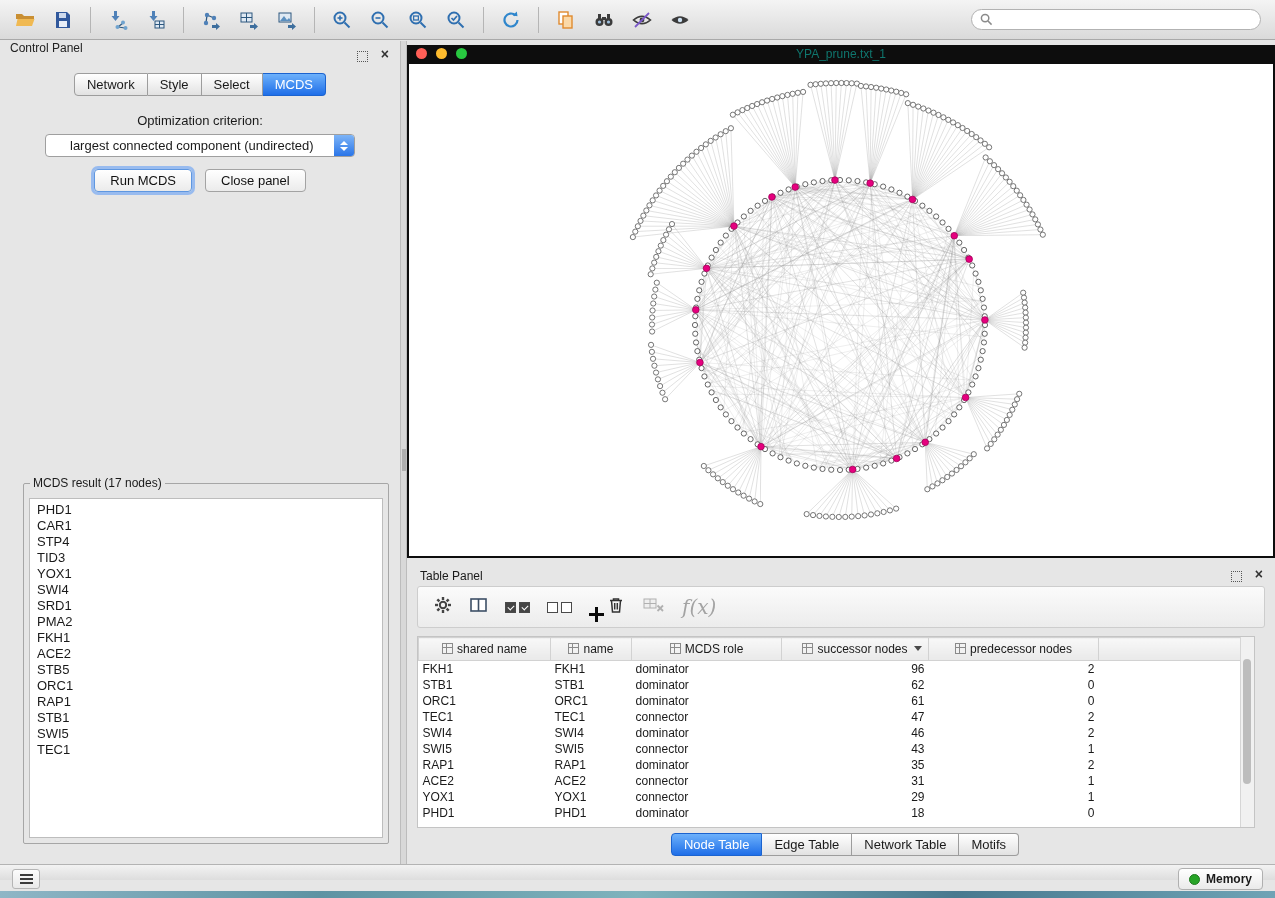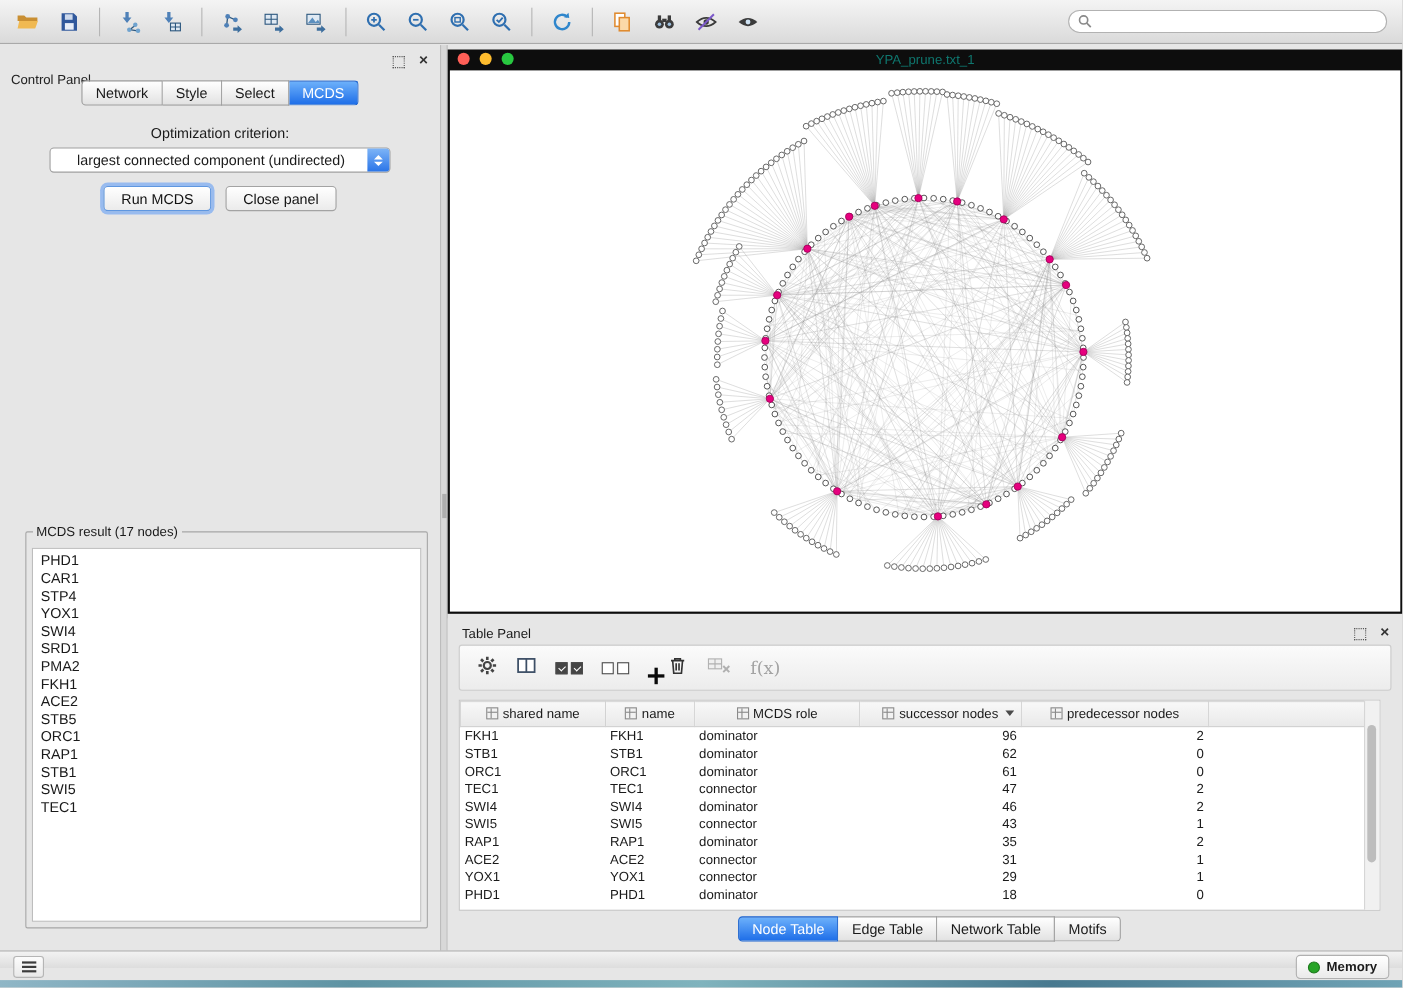--- a/index.html
+++ b/index.html
@@ -12,21 +12,21 @@
     display:flex;align-items:center;padding-left:6px;box-sizing:border-box;}
   .tb-btn{width:38px;height:32px;display:flex;align-items:center;justify-content:center;border-radius:4px;}
   .tb-sep{width:1px;height:26px;background:#b5b5b5;margin:0 8px;}
   .tb-search{position:absolute;right:14px;top:9px;width:290px;height:21px;background:#fff;
     border:1px solid #b2b2b2;border-radius:11px;display:flex;align-items:center;padding:0 8px;box-sizing:border-box;}
   .tb-search input{border:none;outline:none;flex:1;font-size:12px;font-family:"Liberation Sans",sans-serif;background:transparent;margin-left:5px;}
 
   
   .control-panel{position:absolute;left:0;top:41px;width:400px;height:823px;background:#e6e6e6;}
   .cp-header{position:absolute;left:0;top:0;width:100%;height:28px;}
-  .cp-title{position:absolute;left:10px;top:24px;font-size:12px;color:#222;}
+  .cp-title{position:absolute;left:10px;top:0;font-size:12px;color:#222;}
   .mini-float{position:absolute;right:32px;top:10px;width:9px;height:9px;border:1px dotted #555;}
   .mini-close{position:absolute;right:11px;top:5px;font-size:14px;font-weight:bold;color:#333;line-height:16px;}
   .cp-tabs{position:absolute;left:0;top:32px;width:100%;display:flex;justify-content:center;text-align:center;}
   .seg{font-size:13px;height:17px;line-height:17px;padding:2px 12px;background:linear-gradient(#ffffff,#e2e2e2);
        border:1px solid #9d9d9d;border-left:none;color:#1a1a1a;}
   .seg.first{border-left:1px solid #9d9d9d;border-radius:4px 0 0 4px;}
   .seg.last{border-radius:0 4px 4px 0;}
   .seg.active{background:linear-gradient(#6db1fb,#1e6ee8);color:#fff;border-color:#1b63cf;}
   .cp-opt-label{position:absolute;left:0;top:72px;width:100%;text-align:center;font-size:13px;}
   .cp-dropdown{position:absolute;left:45px;top:93px;width:310px;height:23px;background:#fff;
@@ -73,21 +73,21 @@
     display:flex;align-items:center;gap:17px;padding:0 16px;box-sizing:border-box;}
   .ck{width:11px;height:11px;border:1px solid #4a4a4a;display:inline-block;box-sizing:border-box;position:relative;background:#fff;}
   .ck.filled{background:#454545;}
   .ck.filled:after{content:"";position:absolute;left:2px;top:2px;width:5px;height:3px;
     border-left:1.5px solid #fff;border-bottom:1.5px solid #fff;transform:rotate(-45deg);}
   .ckpair{display:flex;gap:3px;}
   .plus-shape{position:relative;width:15px;height:15px;}
   .plus-shape:before,.plus-shape:after{content:"";position:absolute;background:#0a0a0a;}
   .plus-shape:before{left:6px;top:0;width:3px;height:15px;}
   .plus-shape:after{left:0;top:6px;width:15px;height:3px;}
-  .fx{font-family:"DejaVu Serif",serif;font-size:16px;color:#a3a3a3;}
+  .fx{font-family:"DejaVu Serif",serif;font-style:italic;font-size:20px;color:#a3a3a3;}
   .table-wrap{position:absolute;left:10px;right:20px;top:74px;height:192px;background:#fff;
     border:1px solid #c4c4c4;box-sizing:border-box;}
   table.node-table{border-collapse:collapse;table-layout:fixed;width:835px;}
   table.node-table th{height:20px;background:linear-gradient(#f8f8f8,#e9e9e9);border:1px solid #d2d2d2;
     font-weight:normal;font-size:12px;position:relative;overflow:hidden;white-space:nowrap;}
   table.node-table th .thlbl{margin-left:4px;}
   .mini-grid{display:inline-block;width:9px;height:9px;border:1px solid #8a8a8a;vertical-align:-1px;
     background:linear-gradient(#8a8a8a,#8a8a8a) 0 3px/9px 1px no-repeat,
                linear-gradient(#8a8a8a,#8a8a8a) 3px 0/1px 9px no-repeat,#f2f2f2;}
   .sort-arrow{position:absolute;right:6px;top:8px;width:0;height:0;
@@ -293,20 +293,21 @@
     <div class="cp-buttons">
       <button class="btn focusring">Run MCDS</button>
       <button class="btn">Close panel</button>
     </div>
     <fieldset class="mcds-fieldset">
       <legend>MCDS result (17 nodes)</legend>
       <div class="mcds-list" id="mcds-list">
           <div class="mcds-item">PHD1</div>
           <div class="mcds-item">CAR1</div>
           <div class="mcds-item">STP4</div>
+          <div class="mcds-item">TID3</div>
           <div class="mcds-item">YOX1</div>
           <div class="mcds-item">SWI4</div>
           <div class="mcds-item">SRD1</div>
           <div class="mcds-item">PMA2</div>
           <div class="mcds-item">FKH1</div>
           <div class="mcds-item">ACE2</div>
           <div class="mcds-item">STB5</div>
           <div class="mcds-item">ORC1</div>
           <div class="mcds-item">RAP1</div>
           <div class="mcds-item">STB1</div>

